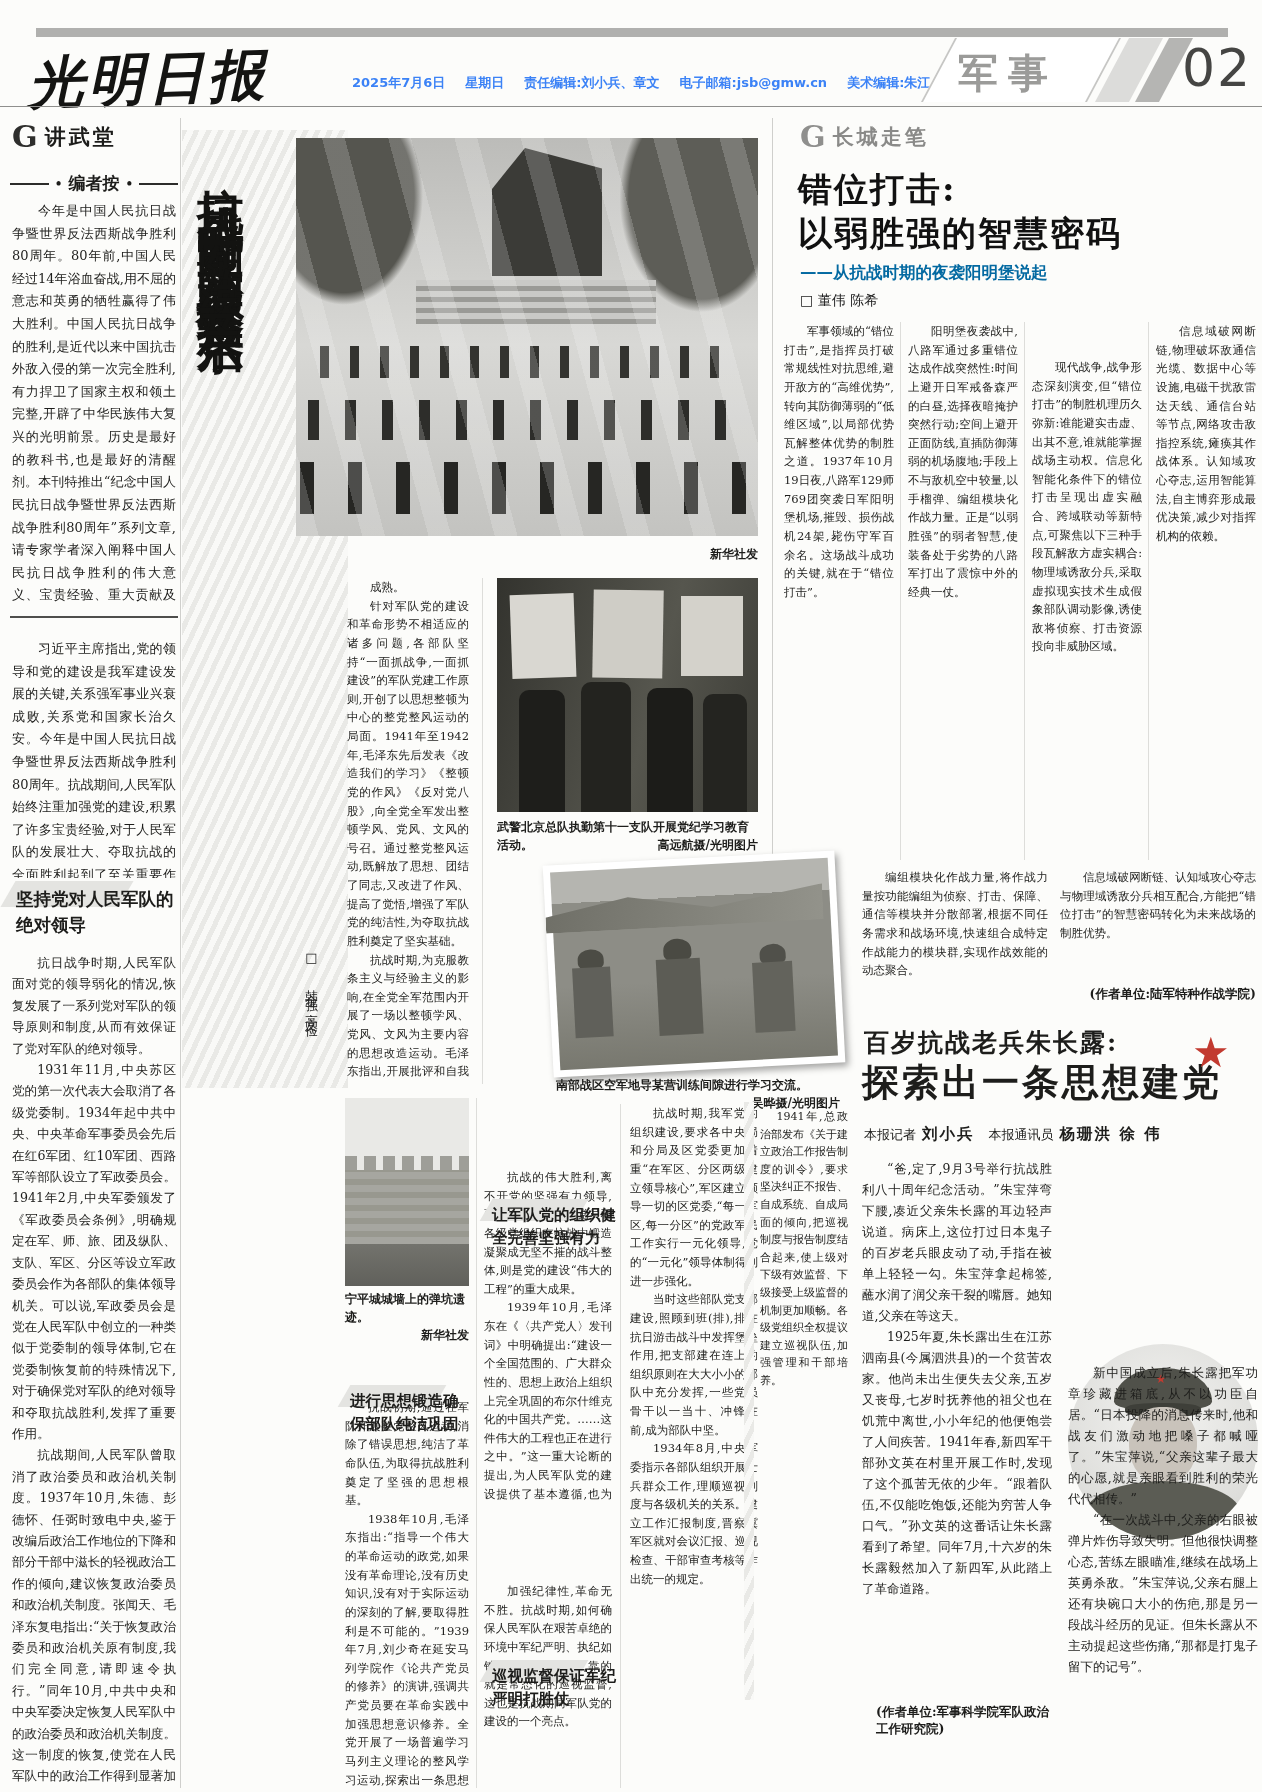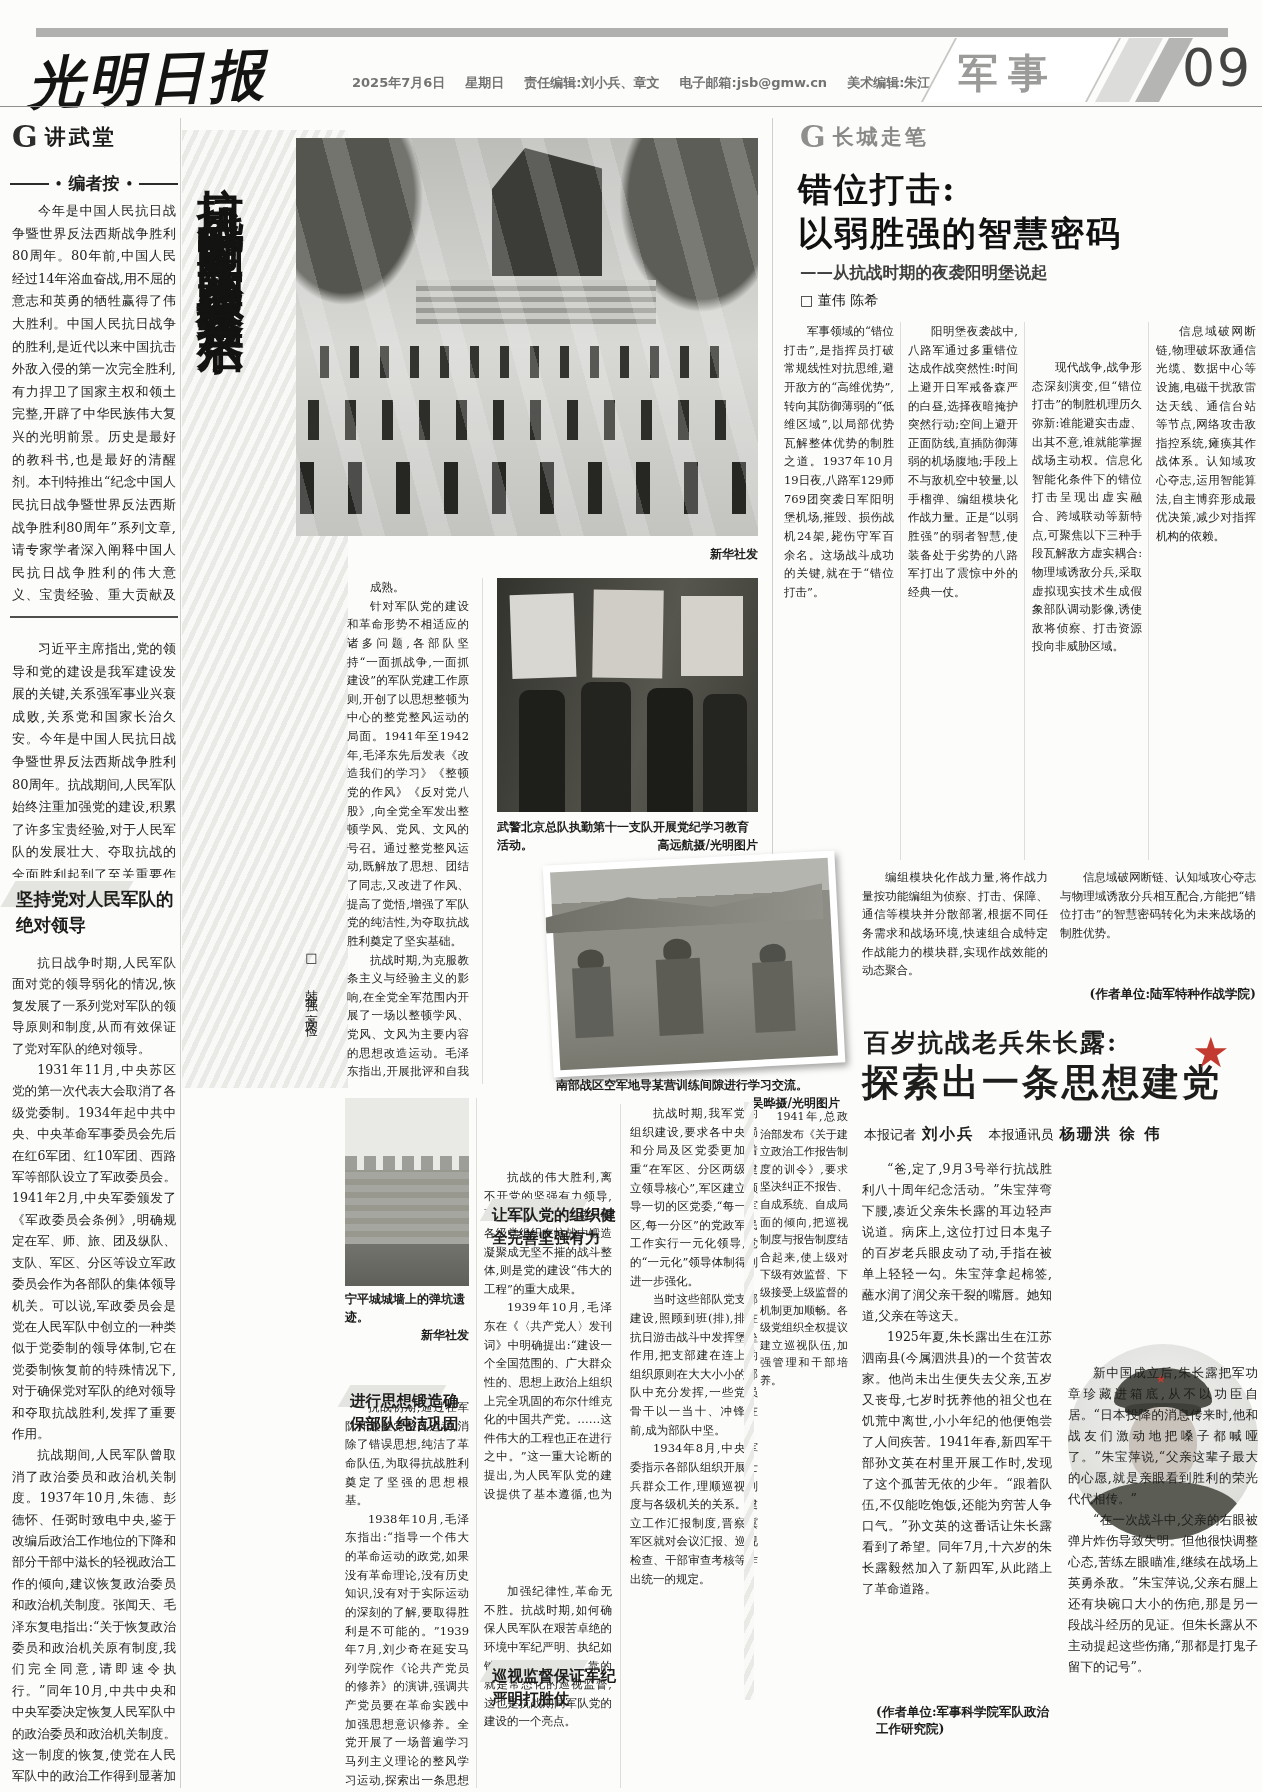--- a/index.html
+++ b/index.html
@@ -3,21 +3,21 @@
 <meta charset="utf-8">
 <style>
   html,body{margin:0;padding:0;background:#e8e8e6;}
   #page{position:relative;width:1262px;height:1792px;background:#fcfcfa;overflow:hidden;
         font-family:"DejaVu Serif","Liberation Serif",serif;color:#1d1d1b;}
   .abs{position:absolute;}
   .sans{font-family:"DejaVu Sans","Liberation Sans",sans-serif;}
   
   .topbar{background:#b0b0ae;}
   .mlogo{font-weight:900;font-style:italic;font-size:56px;letter-spacing:4px;color:#141412;transform:rotate(-2deg);white-space:nowrap;}
-  .dateline{font-size:13px;font-weight:bold;color:#737373;white-space:nowrap;}
+  .dateline{font-size:13px;font-weight:bold;color:#3b82f6;white-space:nowrap;}
   .dateline span{margin-right:20px;}
   .badge-white{background:#ffffff;border-left:2px solid #c6c6c4;border-right:2px solid #c6c6c4;transform:skewX(-28deg);}
   .badge-stripe1{background:#dcdcda;transform:skewX(-28deg);}
   .badge-stripe2{background:#b5b5b3;transform:skewX(-28deg);}
   .sec-title{font-size:40px;font-weight:900;color:#9b9b99;letter-spacing:10px;}
   .pageno{font-size:52px;color:#454543;letter-spacing:2px;}
   .hrule{background:#8f8f8d;height:1px;}
   
   .vline{background:#cfcfcc;width:1px;}
   .vline-inner{background:#ddddda;width:1px;}
@@ -48,21 +48,21 @@
   .vauth{writing-mode:vertical-rl;font-size:13px;letter-spacing:5px;color:#222;}
   
   .photo{overflow:hidden;background:#c9c9c6;}
   .cap{font-size:12px;font-weight:bold;line-height:1.5;}
   .caprow{display:flex;}
   .caprow .credit{margin-left:auto;}
   .capright{text-align:right;}
   .tilt{transform:rotate(-3deg);background:#fff;padding:7px;box-shadow:3px 4px 7px rgba(0,0,0,.35);}
   
   .wh1{font-size:34px;font-weight:900;letter-spacing:2px;color:#111;line-height:1.25;}
-  .wsub{font-size:16.5px;font-weight:bold;color:#404040;}
+  .wsub{font-size:16.5px;font-weight:bold;color:#0369a1;}
   .wby{font-size:14px;color:#222;}
   .attr{font-weight:bold;font-size:12.5px;}
   
   .vpre{font-size:25px;font-weight:900;letter-spacing:2px;}
   .vhead{font-size:37px;font-weight:900;letter-spacing:3px;}
   .star{color:#c23a30;font-size:42px;line-height:1;}
   .vby{font-size:13px;white-space:nowrap;}
   .vby b{font-size:15.5px;margin:0 14px 0 6px;letter-spacing:2px;}
   .oval{border-radius:50%;background:radial-gradient(circle at 50% 38%,#f3f3f1,#dededb 68%,#cbcbc8);overflow:hidden;position:relative;}
   .vbt{font-size:12.5px;line-height:1.68;text-align:justify;overflow:hidden;}
@@ -75,21 +75,21 @@
 
   <div class="abs topbar" style="left:36px;top:28px;width:1192px;height:9px;"></div>
   <div class="abs mlogo" style="left:28px;top:42px;">光明日报</div>
   <div class="abs dateline sans" style="left:352px;top:74px;">
     <span>2025年7月6日</span><span>星期日</span><span>责任编辑:刘小兵、章文</span><span>电子邮箱:jsb@gmw.cn</span><span>美术编辑:朱江</span>
   </div>
   <div class="abs badge-white" style="left:938px;top:38px;width:162px;height:64px;"></div>
   <div class="abs badge-stripe1" style="left:1112px;top:38px;width:34px;height:64px;"></div>
   <div class="abs badge-stripe2" style="left:1152px;top:38px;width:24px;height:64px;"></div>
   <div class="abs sec-title sans" style="left:958px;top:46px;">军事</div>
-  <div class="abs pageno sans" style="left:1182px;top:38px;">09</div>
+  <div class="abs pageno sans" style="left:1182px;top:38px;">02</div>
   <div class="abs hrule" style="left:0;top:106px;width:1262px;"></div>
 
   <div class="abs vline" style="left:180px;top:118px;height:1670px;"></div>
   <div class="abs vline" style="left:772px;top:118px;height:892px;"></div>
 
   <div class="abs kicker" style="left:12px;top:122px;">
     <span class="gmark">G</span>
     <span class="ktext">讲武堂</span>
   </div>
   <div class="abs notehead" style="left:10px;top:172px;width:168px;">

